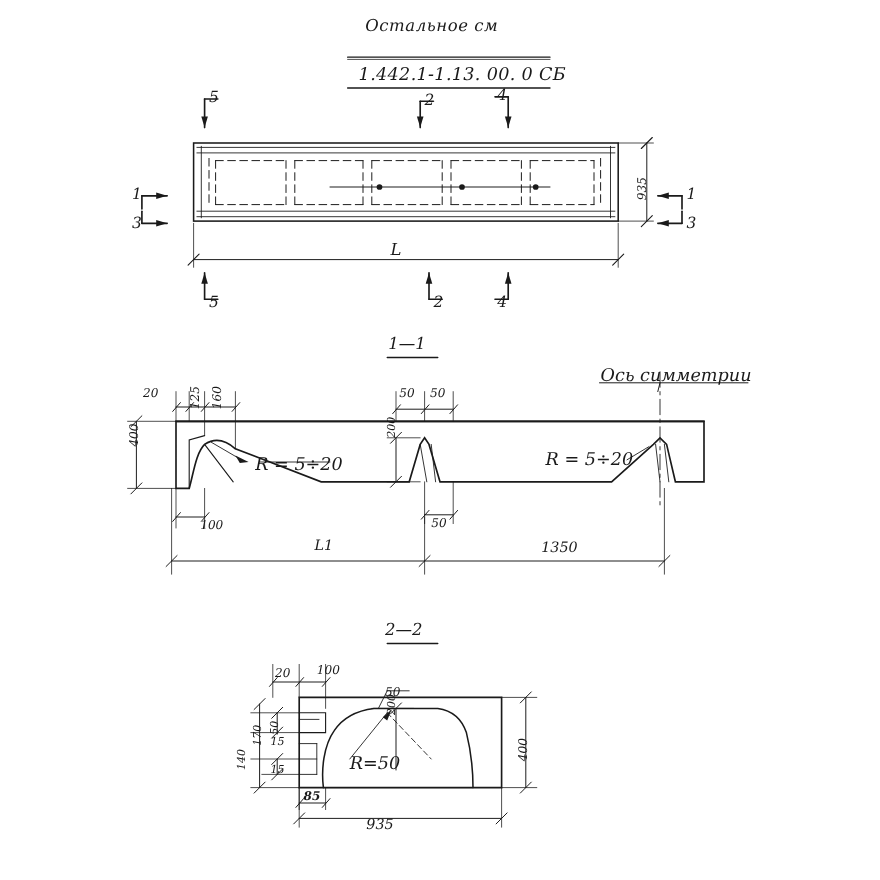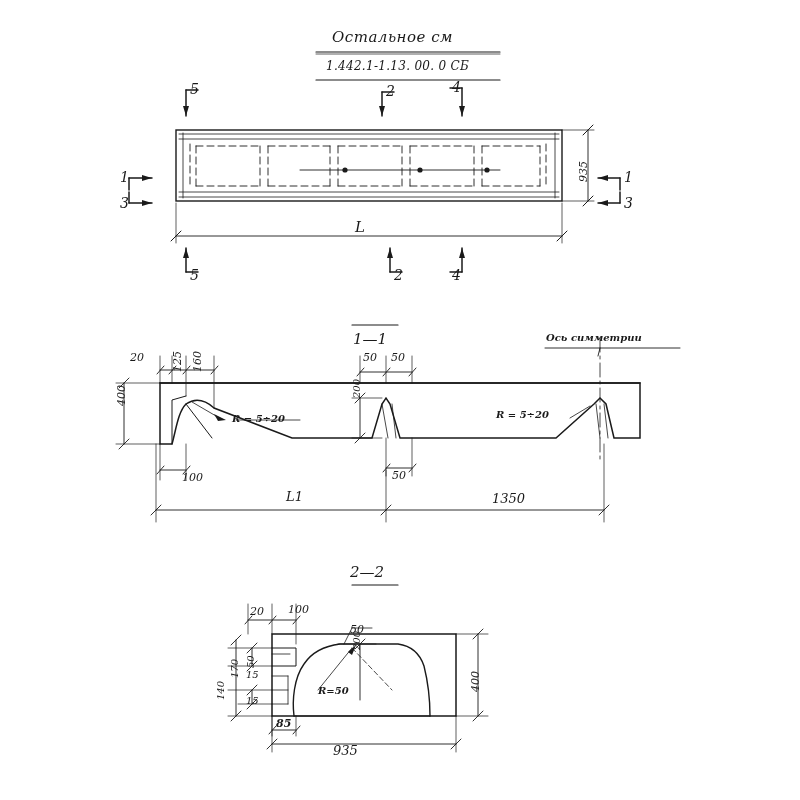--- a/index.html
+++ b/index.html
@@ -30,34 +30,34 @@
     color: #1a1a1a;
     white-space: nowrap;
     line-height: 1;
   }
   .hand {
     font-family: "DejaVu Serif", serif;
     font-style: italic;
   }
   .t10 { font-size: 10px; }
   .t11 { font-size: 11px; }
-  .t12 { font-size: 10px; font-weight: bold; }
+  .t12 { font-size: 16px; }
   .t13 { font-size: 13px; }
   .t14 { font-size: 14px; }
   .t15 { font-size: 15px; }
   .rot90 {
     transform: rotate(-90deg);
     transform-origin: left top;
   }
   .title-main {
     font-size: 15px;
     letter-spacing: 0.5px;
   }
   .code {
-    font-size: 12px;
+    font-size: 16px;
     letter-spacing: 0.3px;
   }
 </style>
 </head>
 <body>
 
 <div id="sheet">
 
   <svg class="drawing" viewBox="0 0 800 800">
     <g fill="none" stroke="#1a1a1a" stroke-width="1.1" stroke-linecap="round">
@@ -313,40 +313,40 @@
       <line x1="355" y1="649" x2="365" y2="639" stroke-width="0.9"></line>
 
       <line x1="272" y1="716" x2="272" y2="736" stroke-width="0.7"></line>
       <line x1="296" y1="716" x2="296" y2="736" stroke-width="0.7"></line>
       <line x1="272" y1="730" x2="296" y2="730" stroke-width="0.9"></line>
       <line x1="269" y1="734" x2="276" y2="726" stroke-width="0.9"></line>
       <line x1="293" y1="734" x2="300" y2="726" stroke-width="0.9"></line>
     </g>
   </svg>
 
-  <div class="lbl hand title-main" style="left:332px; top:30px;">Остальное  см</div>
+  <div class="lbl hand title-main" style="left:332px; top:16px;">Остальное  см</div>
   <div class="lbl hand code" style="left:326px; top:60px;">1.442.1-1.13. 00. 0 СБ</div>
 
   <div class="lbl hand t14" style="left:190px; top:82px;">5</div>
   <div class="lbl hand t14" style="left:386px; top:84px;">2</div>
   <div class="lbl hand t14" style="left:452px; top:80px;">4</div>
 
   <div class="lbl hand t14" style="left:190px; top:268px;">5</div>
   <div class="lbl hand t14" style="left:394px; top:268px;">2</div>
   <div class="lbl hand t14" style="left:452px; top:268px;">4</div>
 
   <div class="lbl hand t14" style="left:120px; top:170px;">1</div>
   <div class="lbl hand t14" style="left:120px; top:196px;">3</div>
   <div class="lbl hand t14" style="left:624px; top:170px;">1</div>
   <div class="lbl hand t14" style="left:624px; top:196px;">3</div>
 
   <div class="lbl hand t15" style="left:355px; top:220px;">L</div>
   <div class="lbl hand t11 rot90" style="left:578px; top:182px;">935</div>
 
-  <div class="lbl hand t15" style="left:353px; top:305px;margin-top:27px;">1—1</div>
+  <div class="lbl hand t15" style="left:353px; top:305px;">1—1</div>
   <div class="lbl hand t12" style="left:546px; top:333px;">Ось симметрии</div>
 
   <div class="lbl hand t11" style="left:130px; top:352px;">20</div>
   <div class="lbl hand t11 rot90" style="left:172px; top:372px;">125</div>
   <div class="lbl hand t11 rot90" style="left:192px; top:372px;">160</div>
 
   <div class="lbl hand t11" style="left:363px; top:352px;">50</div>
   <div class="lbl hand t11" style="left:391px; top:352px;">50</div>
 
   <div class="lbl hand t11 rot90" style="left:116px; top:406px;">400</div>

